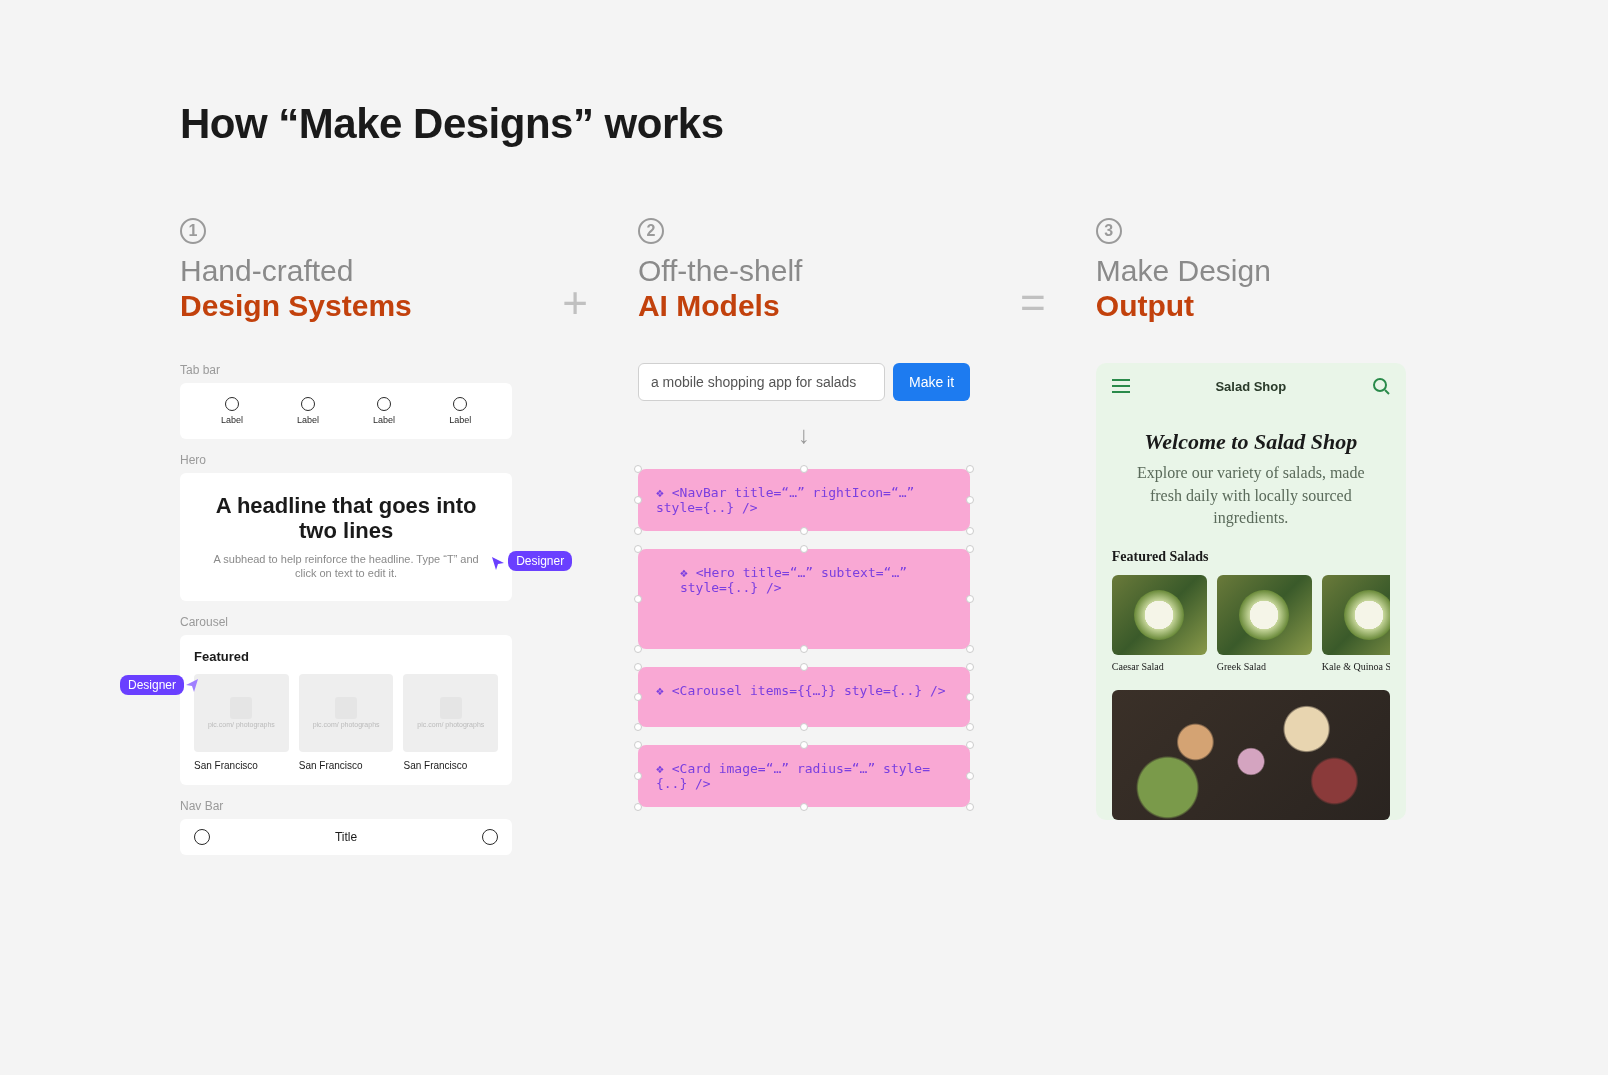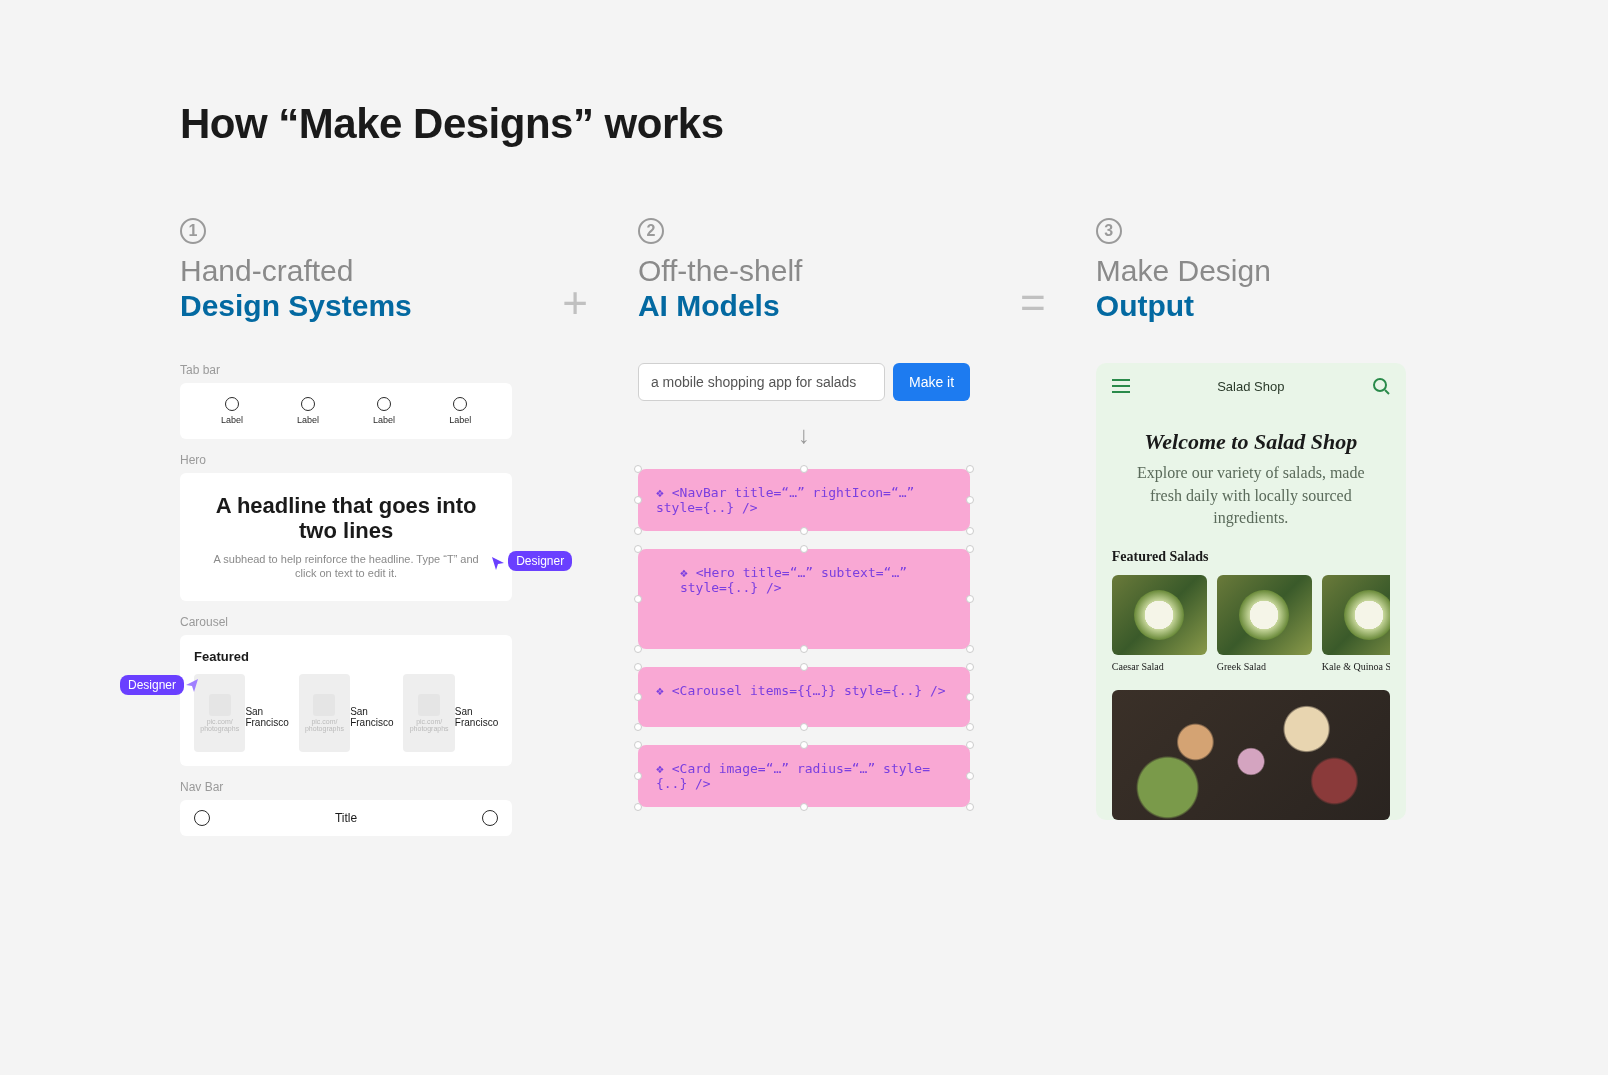--- a/index.html
+++ b/index.html
@@ -14,42 +14,42 @@
 .page-title { font-size: 42px; font-weight: 600; margin-bottom: 70px; letter-spacing: -0.5px; }
 .columns { display: flex; gap: 50px; align-items: flex-start; }
 .col { flex: 1; min-width: 0; }
 .col-header { margin-bottom: 40px; }
 .step-num {
   display: inline-flex; align-items: center; justify-content: center;
   width: 26px; height: 26px; border: 2px solid #9a9a9a; border-radius: 50%;
   color: #9a9a9a; font-size: 16px; font-weight: 600; margin-bottom: 10px;
 }
 .col-title-1 { font-size: 30px; color: #8a8a8a; font-weight: 500; line-height: 1.15; }
-.col-title-2 { font-size: 30px; color: #0369a1; font-weight: 600; line-height: 1.15; }
+.col-title-2 { font-size: 30px; color: #c2410c; font-weight: 600; line-height: 1.15; }
 .operator { font-size: 44px; color: #c0c0c0; font-weight: 300; align-self: flex-start; margin-top: 60px; }
 
 
 .ds-label { font-size: 12px; color: #9a9a9a; margin-bottom: 6px; margin-top: 14px; }
 .ds-card { background: #fff; border-radius: 6px; padding: 14px; position: relative; }
 .tabbar { display: flex; justify-content: space-around; }
 .tab-item { display: flex; flex-direction: column; align-items: center; gap: 4px; }
 .tab-circle { width: 14px; height: 14px; border: 1.5px solid #2a2a2a; border-radius: 50%; }
 .tab-label { font-size: 9px; color: #2a2a2a; }
 .hero-card { text-align: center; padding: 20px 24px; }
 .hero-h { font-size: 22px; font-weight: 600; line-height: 1.15; margin-bottom: 8px; }
 .hero-sub { font-size: 11px; color: #8a8a8a; line-height: 1.35; }
 .cursor-badge { position: absolute; display: flex; align-items: center; gap: 0; z-index: 5; }
 .cursor-badge .lbl { background: #6a3fff; color: #fff; font-size: 12px; padding: 3px 8px; border-radius: 8px; }
 .cursor1 { right: -60px; bottom: 30px; }
 .cursor1 svg { transform: translate(-2px,2px); }
 .cursor2 { left: -60px; top: 40px; }
 .carousel-card { padding: 14px; }
 .carousel-title { font-size: 13px; font-weight: 600; margin-bottom: 10px; }
 .car-items { display: flex; gap: 10px; }
-.car-item { flex: 1; display: flex; flex-direction: row; align-items: center; }
+.car-item { flex: 1; display: flex; flex-direction: column; }
 .car-ph { background: #eee; border-radius: 4px; width: 100%; height: 78px; display: flex; flex-direction: column; align-items: center; justify-content: center; gap: 2px; }
 .car-ph svg { opacity: .25; }
 .car-ph-text { font-size: 7px; color: #bbb; text-align: center; line-height: 1.1; }
 .car-cap { font-size: 10px; margin-top: 8px; }
 .navbar-card { display: flex; align-items: center; justify-content: space-between; padding: 10px 14px; }
 .nav-circle { width: 16px; height: 16px; border: 1.5px solid #2a2a2a; border-radius: 50%; }
 .nav-title { font-size: 12px; }
 
 
 .prompt-row { display: flex; gap: 8px; margin-bottom: 20px; }
@@ -65,21 +65,21 @@
 .cb-tall { min-height: 100px; padding-left: 42px; }
 .cb-med { min-height: 60px; }
 .handle { position: absolute; width: 8px; height: 8px; background: #fff; border: 1px solid #ccc; border-radius: 50%; }
 .h-tl{top:-4px;left:-4px}.h-tm{top:-4px;left:calc(50% - 4px)}.h-tr{top:-4px;right:-4px}
 .h-ml{top:calc(50% - 4px);left:-4px}.h-mr{top:calc(50% - 4px);right:-4px}
 .h-bl{bottom:-4px;left:-4px}.h-bm{bottom:-4px;left:calc(50% - 4px)}.h-br{bottom:-4px;right:-4px}
 
 
 .phone { background: #e9f5e8; border-radius: 10px; overflow: hidden; width: 310px; }
 .phone-top { display: flex; align-items: center; justify-content: space-between; padding: 14px 16px; }
-.phone-title { font-size: 13px; font-weight: 400; color: #2a3a2a; }
+.phone-title { font-size: 13px; font-weight: 700; color: #2a3a2a; }
 .phone-hero { text-align: center; padding: 20px 24px 10px; }
 .phone-hero-h { font-family: Georgia, serif; font-style: italic; font-weight: 700; font-size: 22px; line-height: 1.15; }
 .phone-hero-sub { font-family: Georgia, serif; font-size: 16px; color: #5a6a5a; margin-top: 8px; line-height: 1.4; }
 .phone-section { padding: 10px 16px 0; }
 .phone-sec-title { font-family: Georgia, serif; font-size: 14px; font-weight: 600; margin-bottom: 10px; }
 .salad-row { display: flex; gap: 10px; overflow: hidden; }
 .salad-card { flex: 0 0 95px; }
 .salad-img { width: 100%; height: 80px; border-radius: 6px; background: linear-gradient(135deg,#6a7a3a,#3a5a2a,#8a9a4a); display:flex; align-items:center; justify-content:center; }
 .salad-img::after{content:"";width:50px;height:50px;border-radius:50%;background:radial-gradient(circle,#f5f5e8 40%,#c5d59a 41%,#6a8a3a 70%);}
 .salad-name { font-size: 10px; margin-top: 6px; font-family: Georgia, serif; white-space: nowrap; overflow: hidden; }

